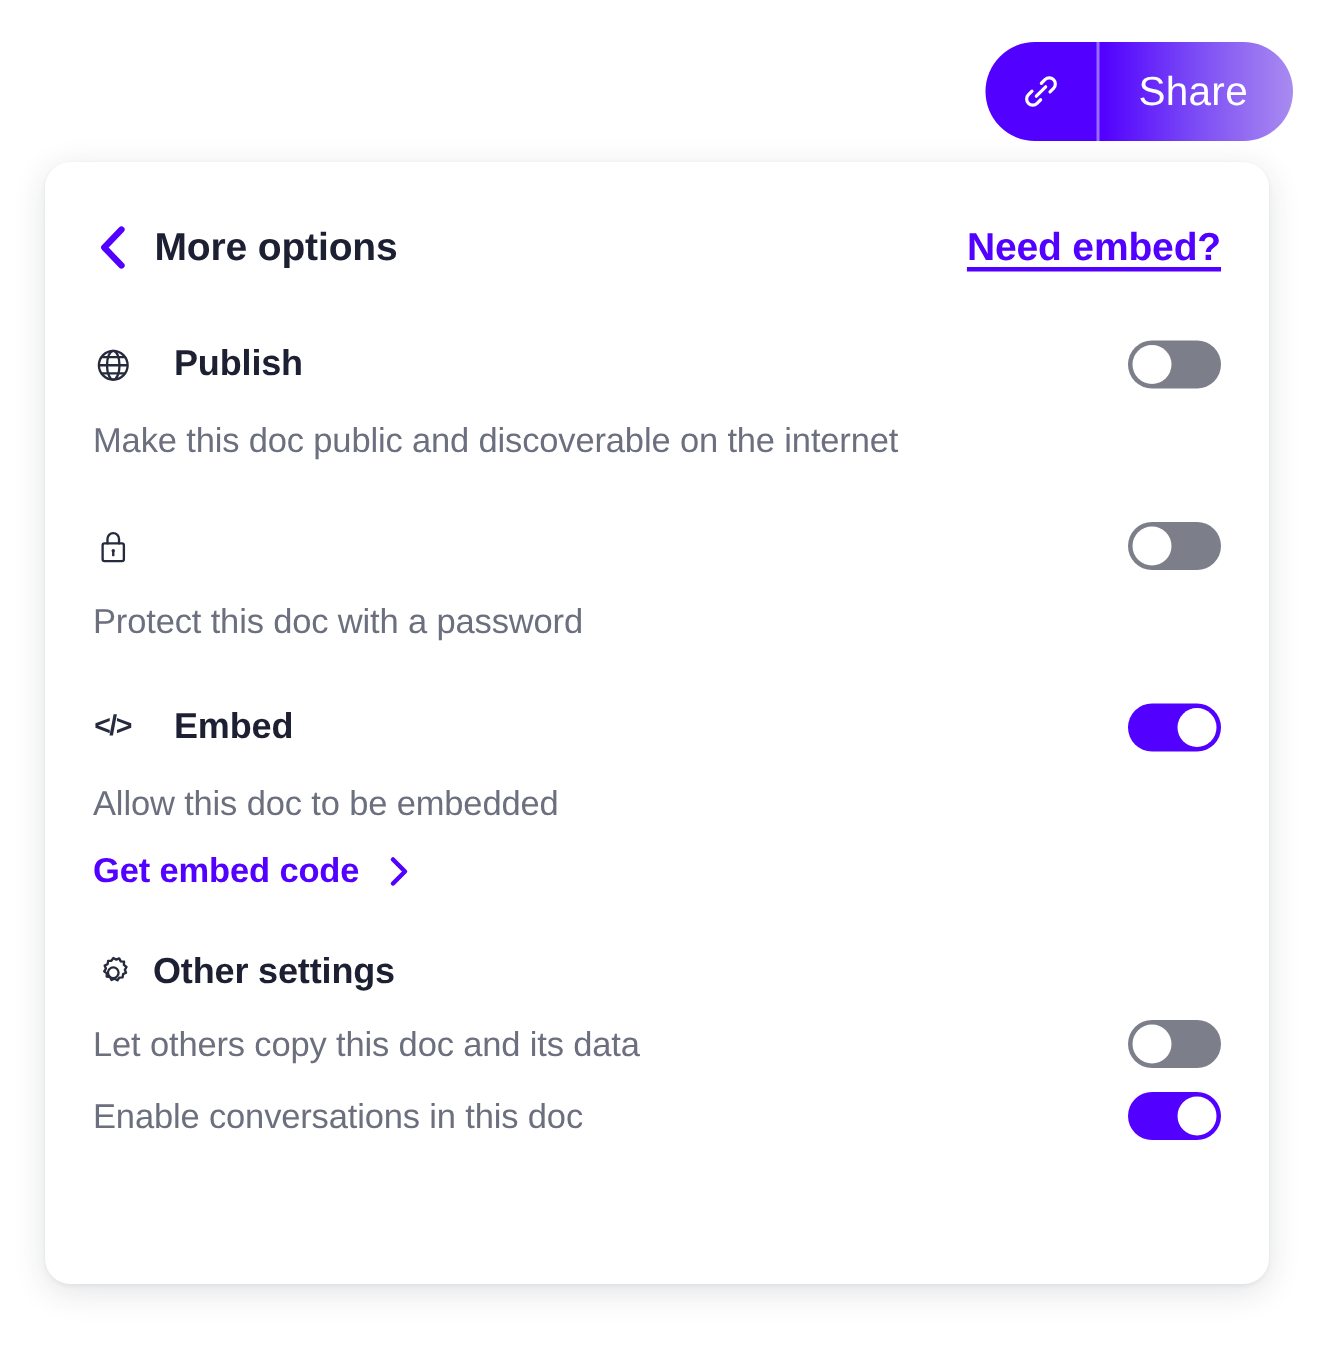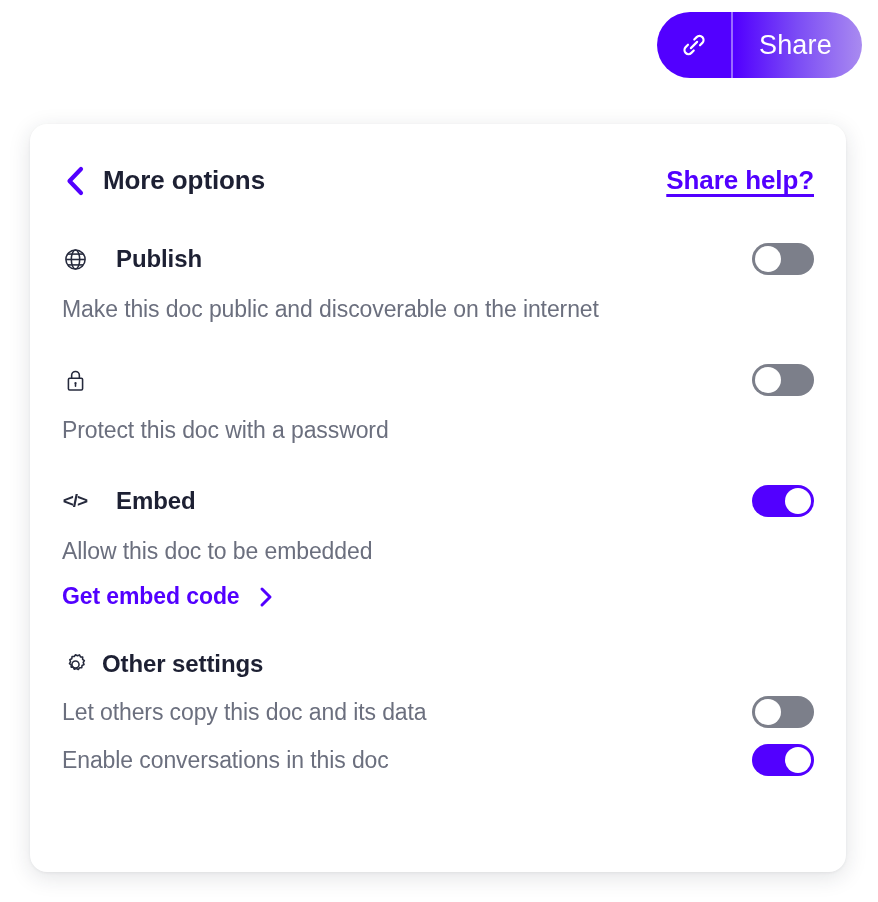--- a/index.html
+++ b/index.html
@@ -12,21 +12,21 @@
     background: #ffffff;
     font-family: "Liberation Sans", sans-serif;
     -webkit-font-smoothing: antialiased;
     overflow: hidden;
     position: relative;
   }
 
   
   .share-bar {
     position: absolute;
-    top: 12px;
+    top: 28px;
     left: 0;
     width: 878px;
     height: 66px;
     display: flex;
     justify-content: flex-end;
     padding-right: 16px;
     box-sizing: border-box;
   }
   .share-pill {
     display: flex;
@@ -53,21 +53,21 @@
     color: #ffffff;
     font-size: 27px;
     letter-spacing: 0.2px;
   }
   .link-icon svg { display: block; }
 
   
   .card {
     position: absolute;
     left: 30px;
-    top: 124px;
+    top: 108px;
     width: 816px;
     height: 748px;
     background: #ffffff;
     border-radius: 17px;
     box-sizing: border-box;
     padding: 0 32px;
     box-shadow: 0 5px 22px rgba(32,36,56,0.13), 0 1px 3px rgba(32,36,56,0.06);
   }
 
   
@@ -222,21 +222,21 @@
 
   <div class="card-header">
     <div class="back-group">
       <span class="back-chevron">
         <svg width="26" height="34" viewBox="0 0 26 34" fill="none" stroke="#5200ff" stroke-width="4.2" stroke-linecap="round" stroke-linejoin="round">
           <path d="M19 5 L7.5 17 L19 29"></path>
         </svg>
       </span>
       <span class="back-title">More options</span>
     </div>
-    <span class="need-help">Share help?</span>
+    <span class="need-help">Need embed?</span>
   </div>
 
   <div class="section">
     <div class="row-main">
       <div class="row-left">
         <span class="sec-icon">
           <svg width="25" height="25" viewBox="0 0 24 24" fill="none" stroke="#262a3d" stroke-width="1.5">
             <circle cx="12" cy="12" r="9.2"></circle>
             <ellipse cx="12" cy="12" rx="4" ry="9.2"></ellipse>
             <path d="M3 12 H21"></path>

